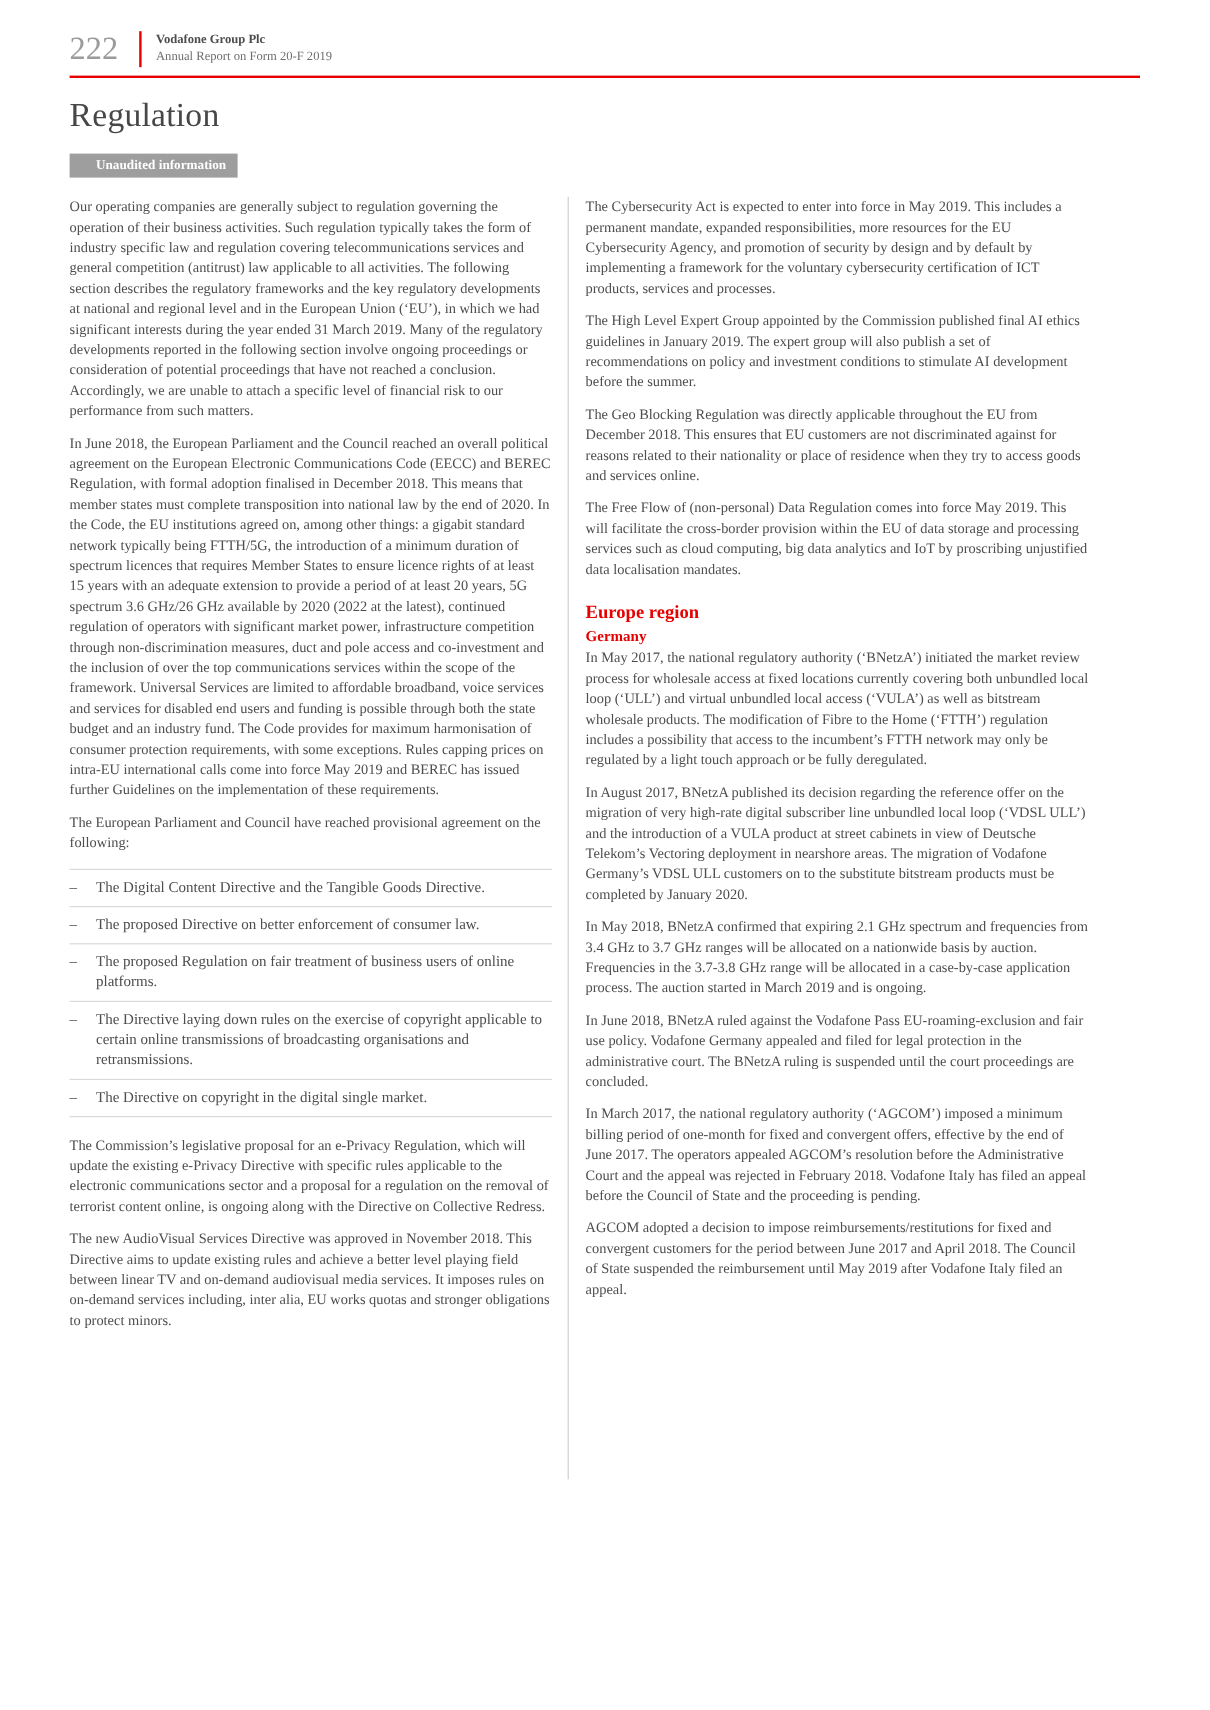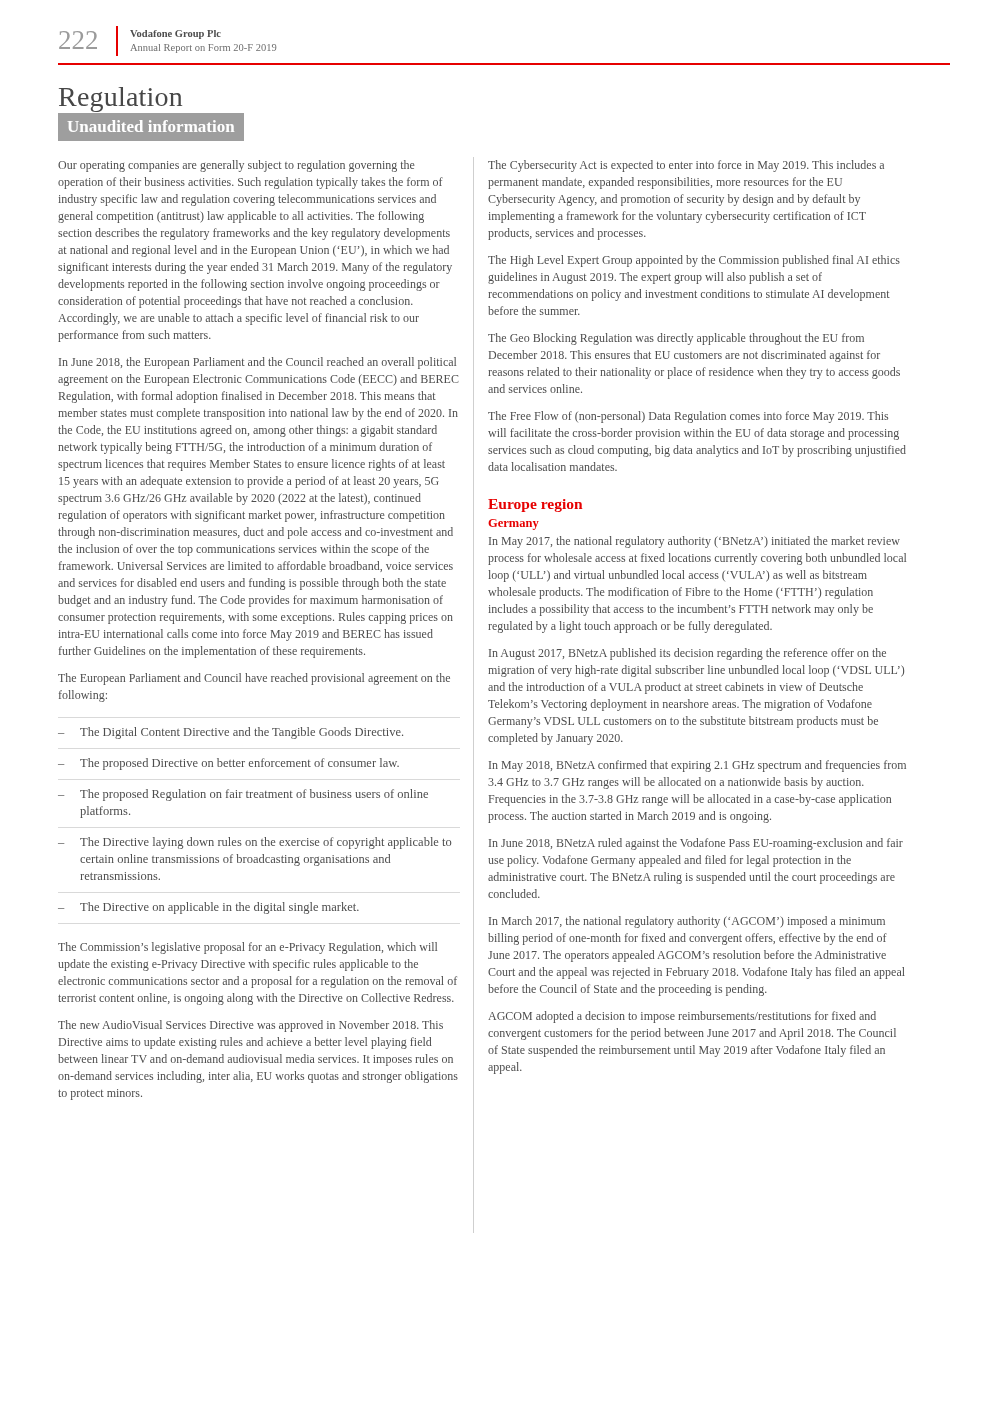--- a/index.html
+++ b/index.html
@@ -36,26 +36,26 @@
   
   .title {
     margin-top: 16px;
     font-size: 28px;
     font-weight: 400;
     color: #474747;
     letter-spacing: 0.2px;
   }
   .badge {
     display: inline-block;
-    margin-top: 0;
+    margin-top: 15px;
     background: #9e9e9e;
     color: #ffffff;
-    font-size: 17px;
+    font-size: 11px;
     font-weight: bold;
-    padding: 4px 9px 4px 9px;
+    padding: 4px 9px 4px 22px;
   }
   
   .columns {
     margin-top: 16px;
     display: flex;
     align-items: stretch;
     min-height: 1205px;
   }
   .col-left { width: 402px; flex: 0 0 402px; }
   .col-divider {
@@ -144,33 +144,33 @@
         <li>
           <span class="dash">–</span>
           <span>The proposed Regulation on fair treatment of business users of online platforms.</span>
         </li>
         <li>
           <span class="dash">–</span>
           <span>The Directive laying down rules on the exercise of copyright applicable to certain online transmissions of broadcasting organisations and retransmissions.</span>
         </li>
         <li>
           <span class="dash">–</span>
-          <span>The Directive on applicable in the digital single market.</span>
+          <span>The Directive on copyright in the digital single market.</span>
         </li>
       </ul>
 
       <p class="body">The Commission’s legislative proposal for an e-Privacy Regulation, which will update the existing e-Privacy Directive with specific rules applicable to the electronic communications sector and a proposal for a regulation on the removal of terrorist content online, is ongoing along with the Directive on Collective Redress.</p>
       <p class="body">The new AudioVisual Services Directive was approved in November 2018. This Directive aims to update existing rules and achieve a better level playing field between linear TV and on-demand audiovisual media services. It imposes rules on on-demand services including, inter alia, EU works quotas and stronger obligations to protect minors.</p>
     </div>
 
     <div class="col-divider"></div>
 
     <div class="col-right">
       <p class="body">The Cybersecurity Act is expected to enter into force in May 2019. This includes a permanent mandate, expanded responsibilities, more resources for the EU Cybersecurity Agency, and promotion of security by design and by default by implementing a framework for the voluntary cybersecurity certification of ICT products, services and processes.</p>
-      <p class="body">The High Level Expert Group appointed by the Commission published final AI ethics guidelines in August 2019. The expert group will also publish a set of recommendations on policy and investment conditions to stimulate AI development before the summer.</p>
+      <p class="body">The High Level Expert Group appointed by the Commission published final AI ethics guidelines in January 2019. The expert group will also publish a set of recommendations on policy and investment conditions to stimulate AI development before the summer.</p>
       <p class="body">The Geo Blocking Regulation was directly applicable throughout the EU from December 2018. This ensures that EU customers are not discriminated against for reasons related to their nationality or place of residence when they try to access goods and services online.</p>
       <p class="body">The Free Flow of (non-personal) Data Regulation comes into force May 2019. This will facilitate the cross-border provision within the EU of data storage and processing services such as cloud computing, big data analytics and IoT by proscribing unjustified data localisation mandates.</p>
 
       <h2 class="section tight">Europe region</h2>
       <h3 class="subsection">Germany</h3>
 
       <p class="body">In May 2017, the national regulatory authority (‘BNetzA’) initiated the market review process for wholesale access at fixed locations currently covering both unbundled local loop (‘ULL’) and virtual unbundled local access (‘VULA’) as well as bitstream wholesale products. The modification of Fibre to the Home (‘FTTH’) regulation includes a possibility that access to the incumbent’s FTTH network may only be regulated by a light touch approach or be fully deregulated.</p>
       <p class="body">In August 2017, BNetzA published its decision regarding the reference offer on the migration of very high-rate digital subscriber line unbundled local loop (‘VDSL ULL’) and the introduction of a VULA product at street cabinets in view of Deutsche Telekom’s Vectoring deployment in nearshore areas. The migration of Vodafone Germany’s VDSL ULL customers on to the substitute bitstream products must be completed by January 2020.</p>
       <p class="body">In May 2018, BNetzA confirmed that expiring 2.1 GHz spectrum and frequencies from 3.4 GHz to 3.7 GHz ranges will be allocated on a nationwide basis by auction. Frequencies in the 3.7-3.8 GHz range will be allocated in a case-by-case application process. The auction started in March 2019 and is ongoing.</p>
       <p class="body">In June 2018, BNetzA ruled against the Vodafone Pass EU-roaming-exclusion and fair use policy. Vodafone Germany appealed and filed for legal protection in the administrative court. The BNetzA ruling is suspended until the court proceedings are concluded.</p>

